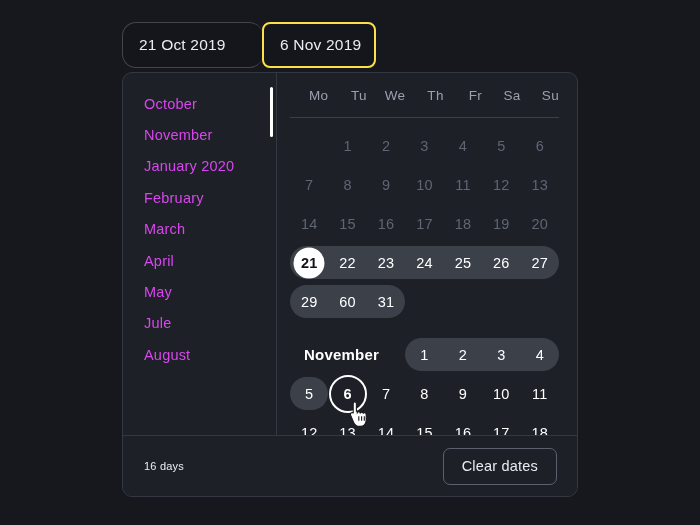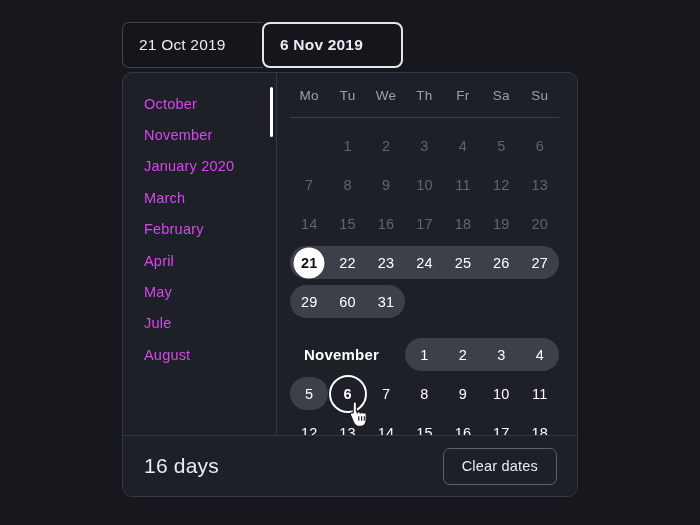--- a/index.html
+++ b/index.html
@@ -33,27 +33,28 @@
     background: #14161b;
     color: #e9ecf2;
     border: 1px solid #41454e;
     border-radius: 7px;
   }
 
   .date-input.start {
     border-right: none;
     border-top-right-radius: 0;
     border-bottom-right-radius: 0;
+    border-radius: 14px;
   }
 
   .date-input.end {
-    width: 141px;
-    border: 2px solid #e5e5e5;
+    width: 114px;
+    border: 2px solid #fde047;
     border-radius: 8px;
-    font-weight: bold;
+    font-weight: normal;
     z-index: 3;
     margin-left: -1px;
   }
 
   
   #picker-panel {
     position: absolute;
     left: 122px;
     top: 72px;
     width: 456px;
@@ -129,21 +130,21 @@
   }
 
   #weekday-header {
     display: grid;
     grid-template-columns: repeat(7, 1fr);
     height: 44px;
     align-items: center;
   }
 
   .weekday {
-    text-align: center;
+    text-align: right;
     font-size: 13.5px;
     color: #9aa1ae;
     letter-spacing: .3px;
   }
 
   #weekday-divider {
     height: 1px;
     background: #3a3f49;
     margin-bottom: 8px;
   }
@@ -252,21 +253,21 @@
     flex: 0 0 61px;
     border-top: 1px solid #333842;
     display: flex;
     align-items: center;
     justify-content: space-between;
     padding: 0 20px 0 21px;
     background: #1d2027;
   }
 
   #days-count {
-    font-size: 21px;
+    font-size: 11px;
     color: #e9ecf2;
     letter-spacing: .2px;
   }
 
   #clear-dates-button {
     height: 37px;
     padding: 0 18px;
     display: flex;
     align-items: center;
     border: 1px solid #5b616d;
@@ -288,22 +289,22 @@
 </div>
 
 <div id="picker-panel">
 
   <div id="panel-body">
 
     <div id="month-sidebar">
       <div class="month-item">October</div>
       <div class="month-item">November</div>
       <div class="month-item">January 2020</div>
+      <div class="month-item">February</div>
       <div class="month-item">March</div>
-      <div class="month-item">February</div>
       <div class="month-item">April</div>
       <div class="month-item">May</div>
       <div class="month-item">Jule</div>
       <div class="month-item">August</div>
 
       <div id="sidebar-scrollbar-track"></div>
       <div id="sidebar-scrollbar-thumb"></div>
     </div>
 
     <div id="sidebar-divider"></div>

